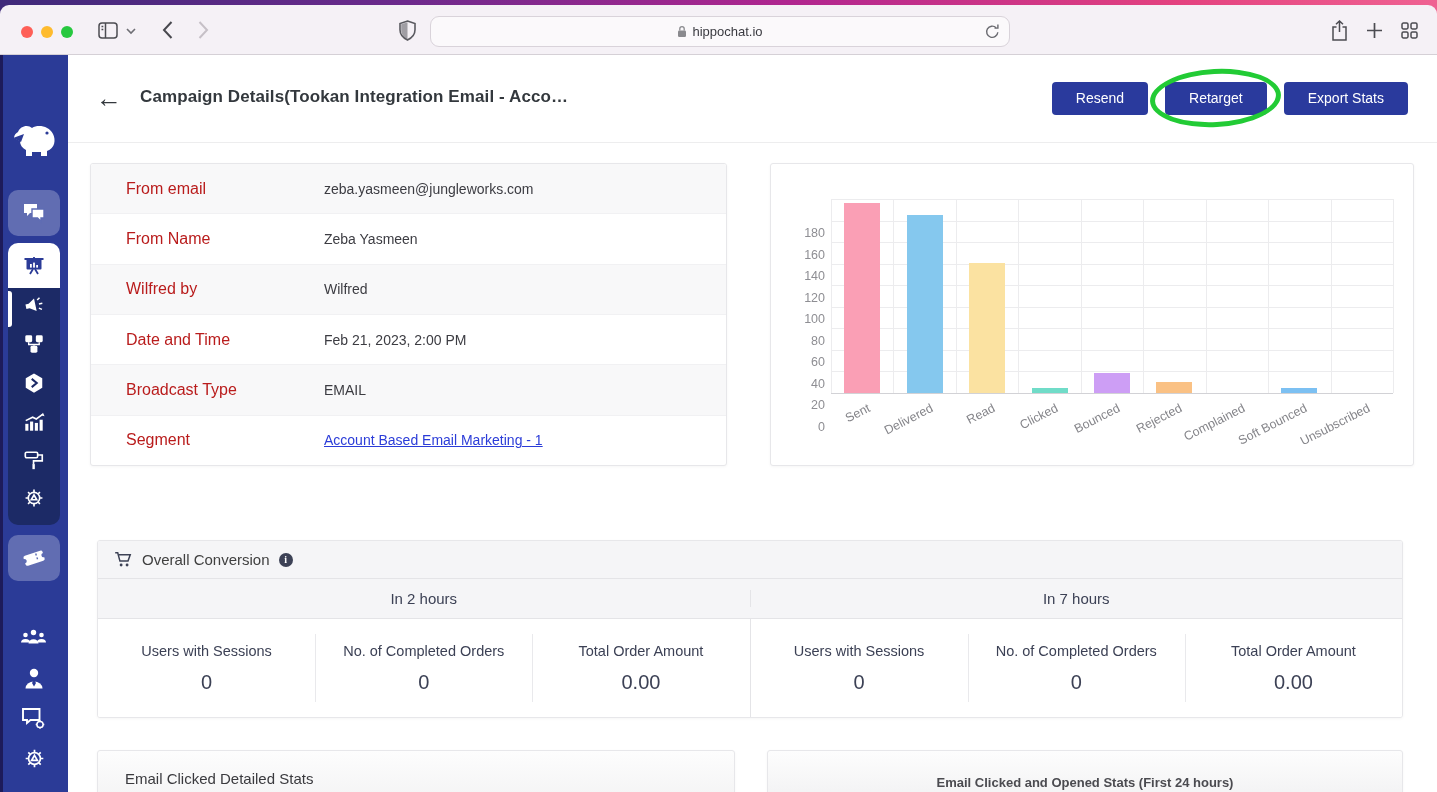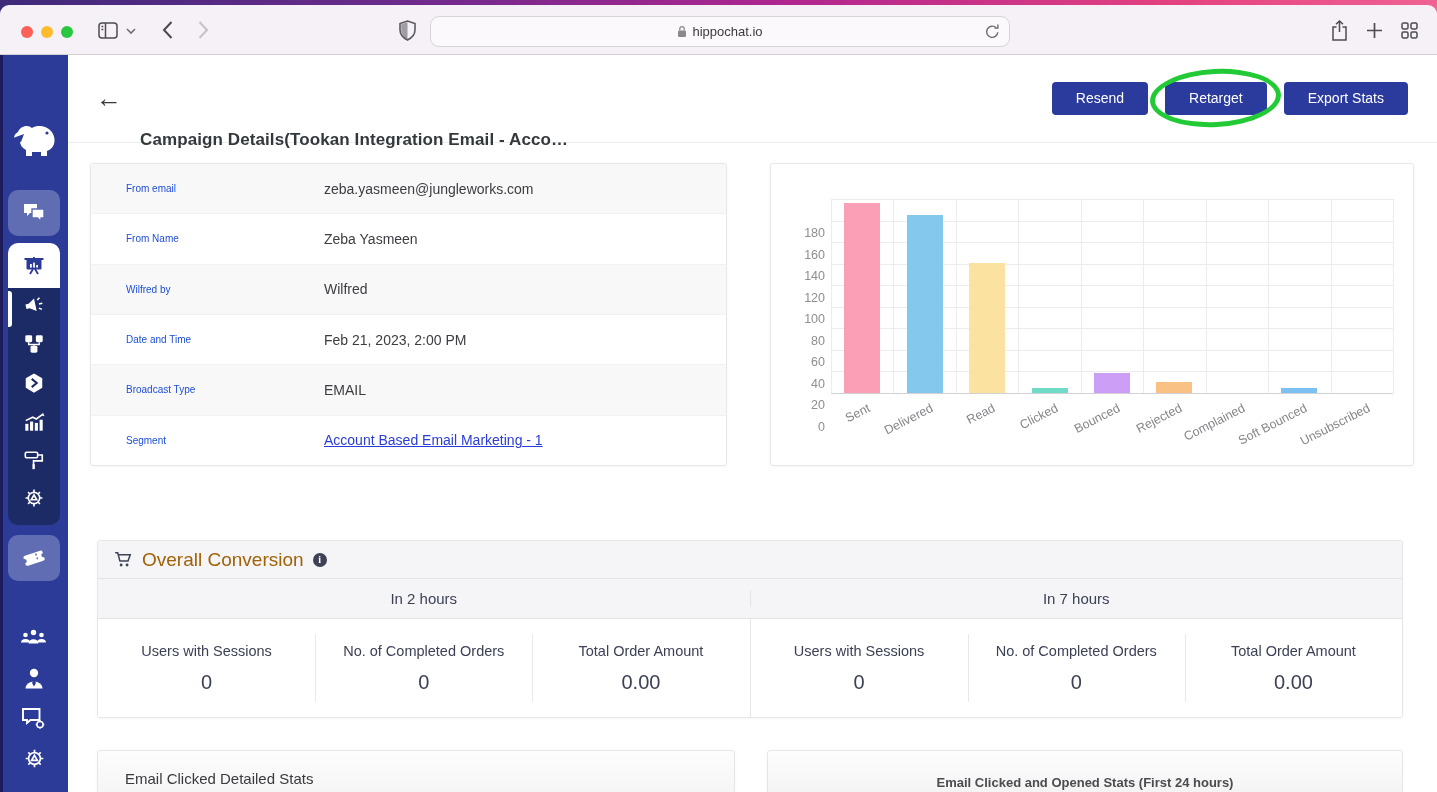--- a/index.html
+++ b/index.html
@@ -31,54 +31,54 @@
   .s-dark .s-ic { position:absolute; left:15px; }
   .active-bar { position:absolute; left:0; top:3px; width:4px; height:36px; background:#fff; border-radius:0 3px 3px 0; }
   .s-plain { position:absolute; left:21px; }
   .hippo { position:absolute; left:11px; top:66px; }
 
   .main { position:absolute; left:68px; top:0; width:1369px; height:737px; background:#fff; }
 
   
   .app-header { position:absolute; left:0; top:0; width:1369px; height:88px; background:#fff; border-bottom:1px solid #ededee; }
   .back { position:absolute; left:28px; top:28px; font-size:26px; color:#33383d; line-height:30px; cursor:pointer; }
-  .page-title { position:absolute; left:72px; top:32px; font-size:17px; font-weight:600; color:#33383d; letter-spacing:.1px;margin-top:43px; }
+  .page-title { position:absolute; left:72px; top:32px; font-size:17px; font-weight:600; color:#33383d; letter-spacing:.1px; }
   .hdr-btns { position:absolute; right:29px; top:27px; display:flex; gap:17px; }
   .btn { height:33px; padding:0 24px; background:#2a3a9d; color:#fff; font-size:14px; font-weight:500;
     border:none; border-radius:4px; line-height:33px; cursor:pointer; font-family:"Liberation Sans",sans-serif; }
   .btn-wrap { position:relative; }
   .annot-ellipse { position:absolute; left:-15px; top:-13px; width:131px; height:58px; border:5px solid #22cb35;
     border-radius:50%; transform:rotate(-3deg); pointer-events:none; z-index:10; }
 
   
   .card { position:absolute; border:1px solid #e7e7ea; border-radius:3px; background:#fff; box-shadow:0 1px 3px rgba(0,0,0,.04); }
   .details-card { left:22px; top:108px; width:637px; height:303px; display:flex; flex-direction:column; overflow:hidden; }
   .d-row { flex:1; display:flex; align-items:center; border-bottom:1px solid #f1f1f3; }
   .d-row:last-child { border-bottom:none; }
   .d-row.shade { background:#f8f8f9; }
-  .d-label { flex:0 0 233px; padding-left:35px; font-size:10px; color:#1d4ed8; }
+  .d-label { flex:0 0 233px; padding-left:35px; font-size:16px; color:#b91c1c; }
   .d-value { font-size:14px; color:#3c3c42; }
   .d-link { font-size:14px; color:#2b3cd8; text-decoration:underline; font-weight:500; cursor:pointer; }
 
   
   .chart-card { left:702px; top:108px; width:644px; height:303px; }
   .plot { position:absolute; left:60px; top:35px; width:562px; height:194px; }
   .ytick { position:absolute; right:0; width:40px; text-align:right; font-size:12.5px; color:#8e8e93; }
   .y-axis { position:absolute; left:10px; top:35px; width:44px; height:194px; }
   .gridline-h { position:absolute; left:0; width:562px; height:1px; background:#ececee; }
   .gridline-h.axis { background:#d2d2d6; }
   .gridline-v { position:absolute; top:0; width:1px; height:194px; background:#ececee; }
   .bar { position:absolute; bottom:0; width:36px; }
   .xtick { position:absolute; width:100px; text-align:right; font-size:12.5px; color:#85858a;
     transform:rotate(-27deg); transform-origin:100% 0; top:202px; }
 
   
   .conv-card { left:29px; top:485px; width:1306px; height:178px; display:flex; flex-direction:column; overflow:hidden; }
   .conv-header { height:38px; background:#f5f5f7; border-bottom:1px solid #e4e4e7; display:flex; align-items:center; padding-left:16px; gap:9px; }
-  .conv-title { font-size:19px; font-weight:500; color:#a16207; }
+  .conv-title { font-size:15px; font-weight:500; color:#404040; }
   .info-ic { width:14px; height:14px; border-radius:50%; background:#3d4256; color:#fff; font-size:10px; font-weight:700;
     display:flex; align-items:center; justify-content:center; font-family:"Liberation Serif",serif; cursor:pointer; }
   .conv-sub { height:40px; background:#f5f5f7; border-bottom:1px solid #e4e4e7; display:flex;align-items:center; }
   .conv-sub-cell { flex:1; display:flex; align-items:center; justify-content:center; font-size:15px; color:#3c4155; }
   .conv-sub-cell:first-child { border-right:1px solid #e4e4e7; }
   .conv-stats { flex:1; display:flex; background:#fff; }
   .conv-half { flex:1; display:flex; }
   .conv-half:first-child { border-right:1px solid #e4e4e7; }
   .stat-col { flex:1; display:flex; flex-direction:column; align-items:center; justify-content:center; position:relative; }
   .stat-col + .stat-col::before { content:""; position:absolute; left:0; top:15%; height:70%; width:1px; background:#e9e9ec; }

